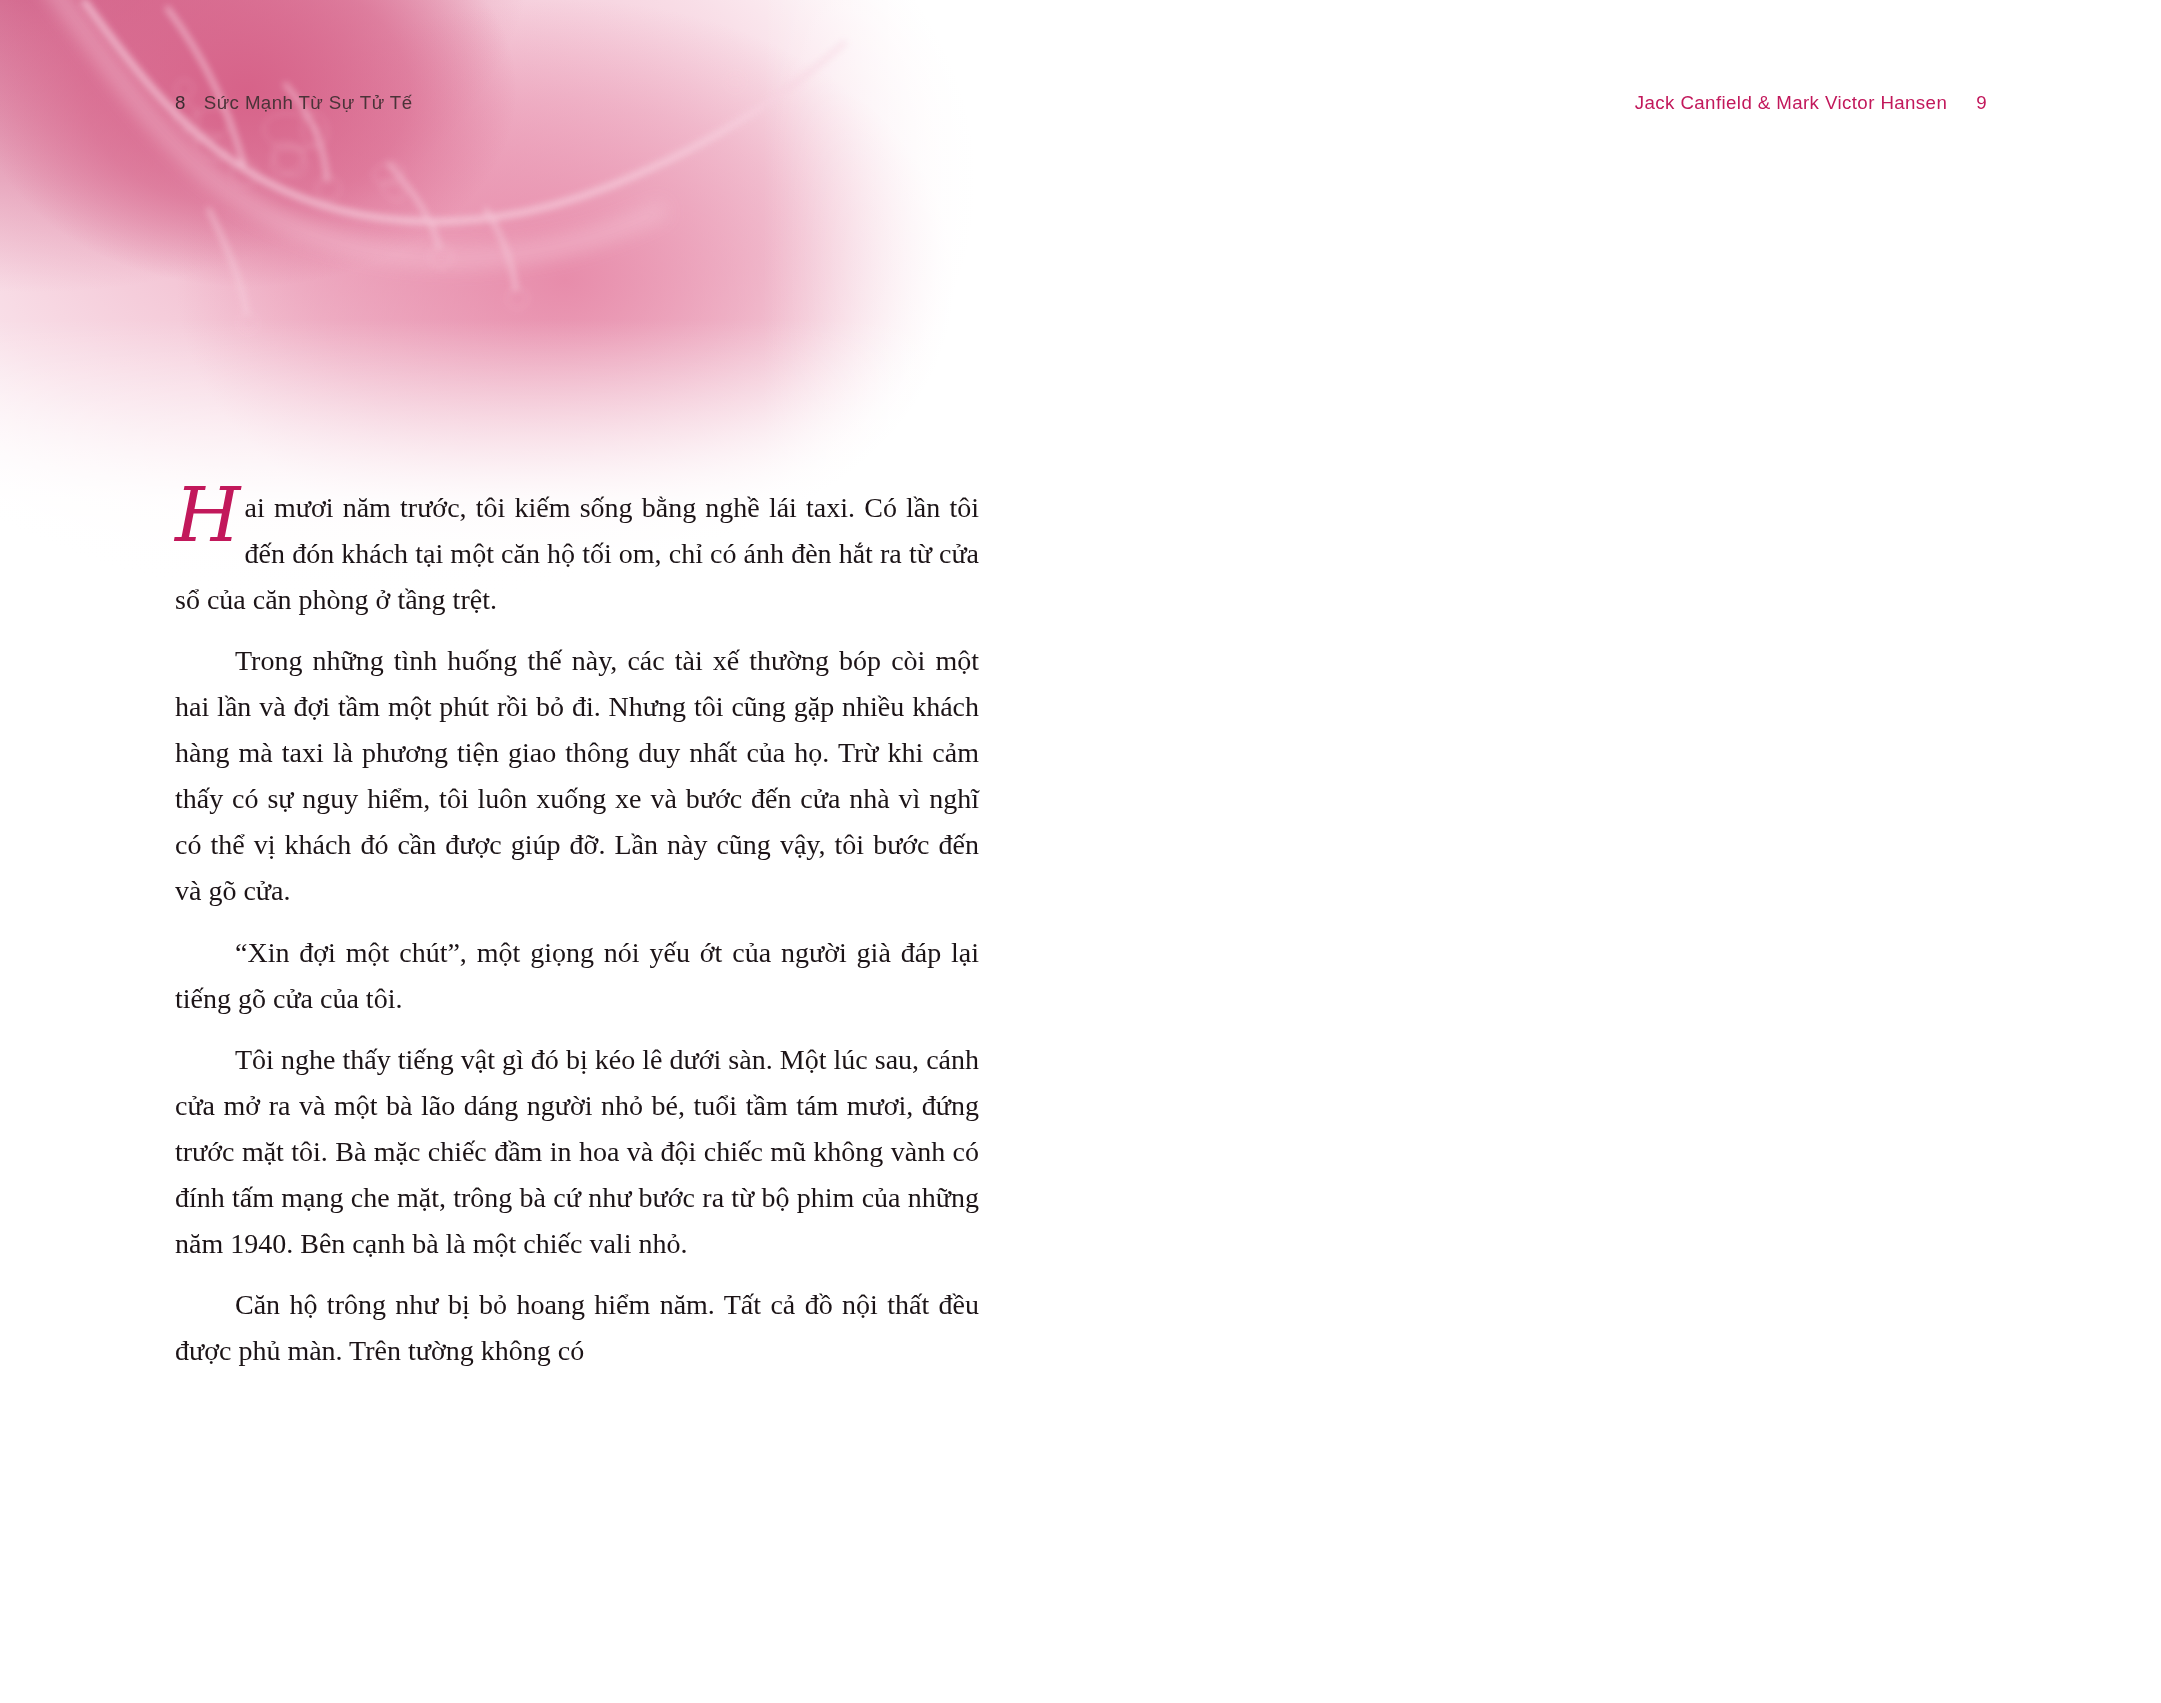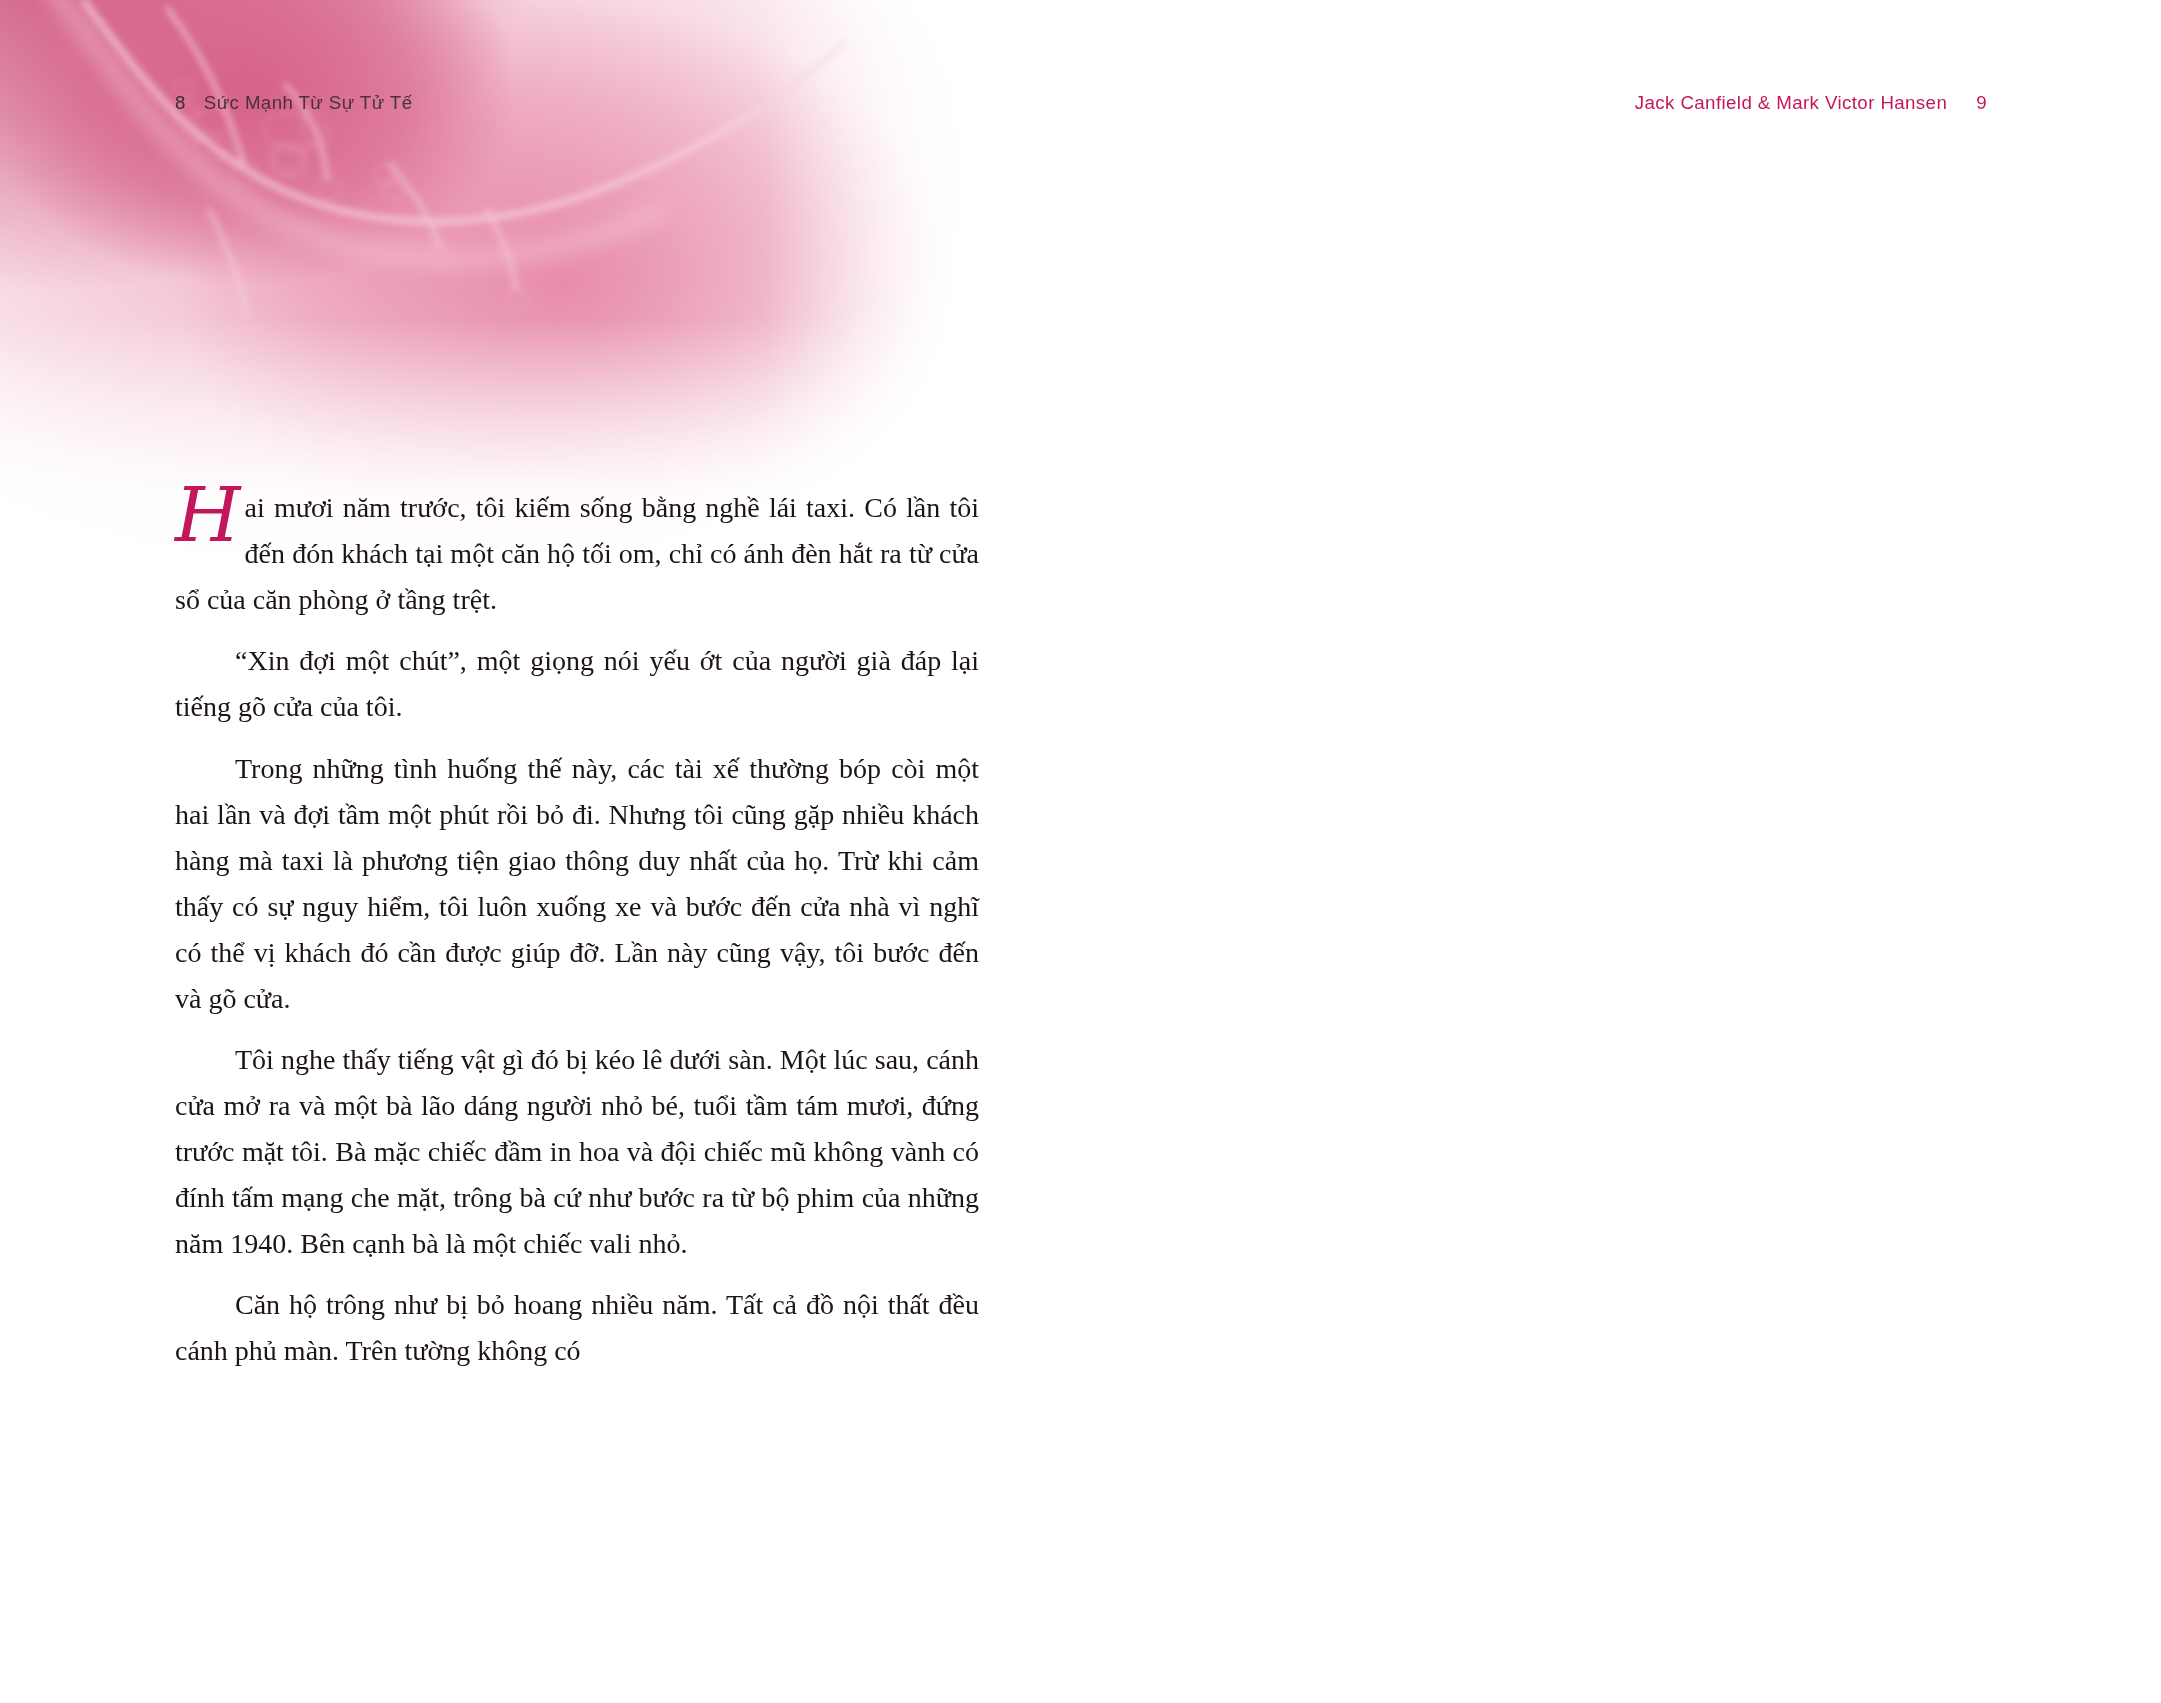--- a/index.html
+++ b/index.html
@@ -175,24 +175,24 @@
       <div class="fade-right"></div>
       <div class="fade-bottom"></div>
     </div>
 
     <div class="runhead runhead-left">
       <span class="folio">8</span><span class="title">Sức Mạnh Từ Sự Tử Tế</span>
     </div>
 
     <div class="col col-left">
       <p class="noindent dropcap-para"><span class="dropcap">H</span><span>ai mươi năm trước, tôi kiếm sống bằng nghề lái taxi. Có lần tôi đến đón khách tại một căn hộ tối om, chỉ có ánh đèn hắt ra từ cửa sổ của căn phòng ở tầng trệt.</span></p>
+      <p>Trong những tình huống thế này, các tài xế thường bóp còi một hai lần và đợi tầm một phút rồi bỏ đi. Nhưng tôi cũng gặp nhiều khách hàng mà taxi là phương tiện giao thông duy nhất của họ. Trừ khi cảm thấy có sự nguy hiểm, tôi luôn xuống xe và bước đến cửa nhà vì nghĩ có thể vị khách đó cần được giúp đỡ. Lần này cũng vậy, tôi bước đến và gõ cửa.</p>
       <p>“Xin đợi một chút”, một giọng nói yếu ớt của người già đáp lại tiếng gõ cửa của tôi.</p>
-      <p>Trong những tình huống thế này, các tài xế thường bóp còi một hai lần và đợi tầm một phút rồi bỏ đi. Nhưng tôi cũng gặp nhiều khách hàng mà taxi là phương tiện giao thông duy nhất của họ. Trừ khi cảm thấy có sự nguy hiểm, tôi luôn xuống xe và bước đến cửa nhà vì nghĩ có thể vị khách đó cần được giúp đỡ. Lần này cũng vậy, tôi bước đến và gõ cửa.</p>
       <p>Tôi nghe thấy tiếng vật gì đó bị kéo lê dưới sàn. Một lúc sau, cánh cửa mở ra và một bà lão dáng người nhỏ bé, tuổi tầm tám mươi, đứng trước mặt tôi. Bà mặc chiếc đầm in hoa và đội chiếc mũ không vành có đính tấm mạng che mặt, trông bà cứ như bước ra từ bộ phim của những năm 1940. Bên cạnh bà là một chiếc vali nhỏ.</p>
-      <p>Căn hộ trông như bị bỏ hoang nhiều năm. Tất cả đồ nội thất đều cánh phủ màn. Trên tường không có</p>
+      <p>Căn hộ trông như bị bỏ hoang hiểm năm. Tất cả đồ nội thất đều được phủ màn. Trên tường không có</p>
     </div>
   </div>
 
   <div class="page-right">
     <div class="runhead runhead-right">
       <span class="authors">Jack Canfield &amp; Mark Victor Hansen</span><span class="folio">9</span>
     </div>
 
   </div>
 

